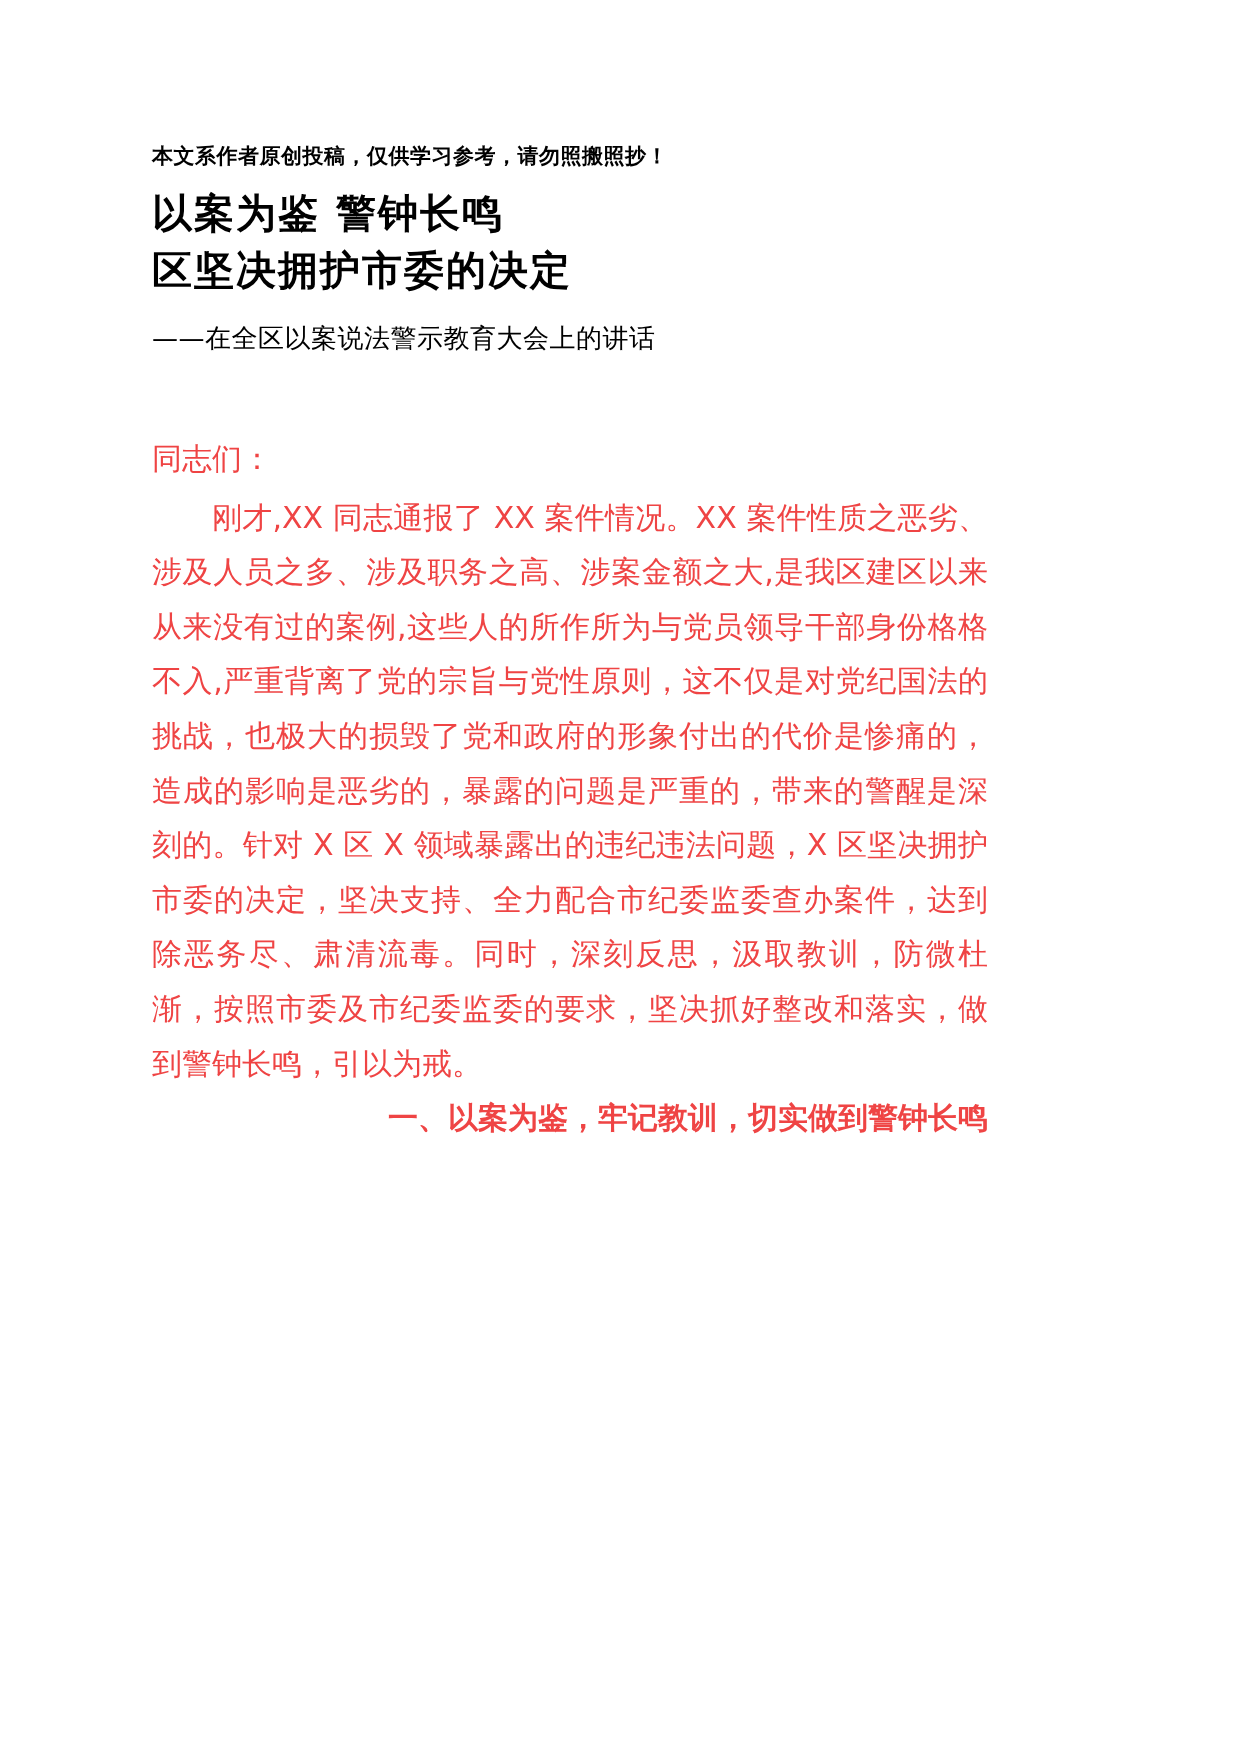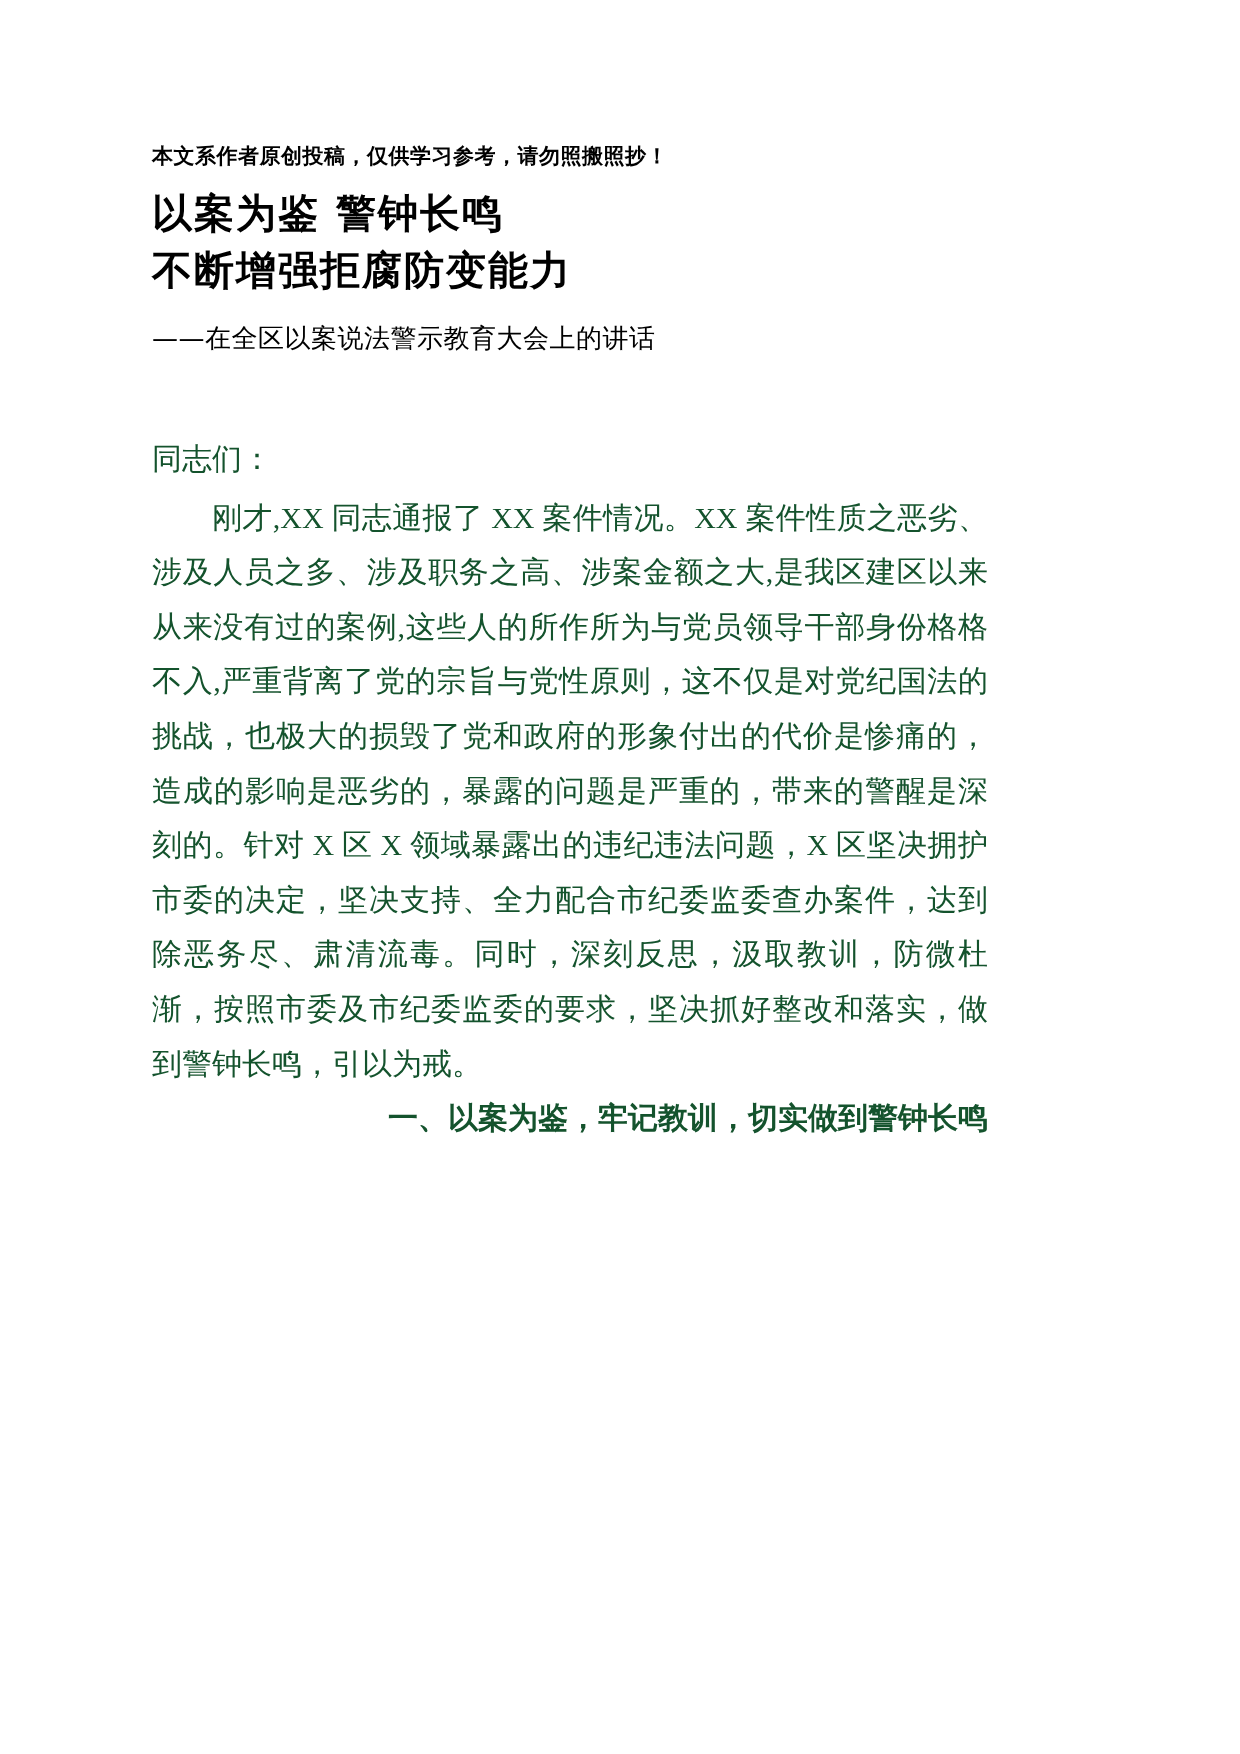--- a/index.html
+++ b/index.html
@@ -58,26 +58,25 @@
   }
 
   
   .body-block {
     margin-top: 74px;
   }
   p.para {
     margin: 0;
     font-size: 30px;
     line-height: 1.82;
-    color: #14532d;
+    color: #ef4444;
     text-align: justify;
     text-justify: inter-character;
     letter-spacing: 0px;
     word-break: break-all;
-    font-family: Liberation Serif, serif;
   }
   p.salutation {
     text-align: left;
     margin-bottom: 4px;
   }
   p.indent {
     text-indent: 2em;
   }
   p.heading {
     text-indent: 2em;
@@ -91,21 +90,21 @@
 </head>
 <body>
 
 <div class="page">
   <div class="content">
 
     <div class="notice">本文系作者原创投稿，仅供学习参考，请勿照搬照抄！</div>
 
     <div class="title-block">
       <div class="title-line">以案为鉴  警钟长鸣</div>
-      <div class="title-line">不断增强拒腐防变能力</div>
+      <div class="title-line">区坚决拥护市委的决定</div>
       <div class="subtitle">——在全区以案说法警示教育大会上的讲话</div>
     </div>
 
     <div class="body-block">
 
       <p class="para salutation">同志们：</p>
 
       <p class="para indent">刚才,XX 同志通报了 XX 案件情况。XX 案件性质之恶劣、涉及人员之多、涉及职务之高、涉案金额之大,是我区建区以来从来没有过的案例,这些人的所作所为与党员领导干部身份格格不入,严重背离了党的宗旨与党性原则，这不仅是对党纪国法的挑战，也极大的损毁了党和政府的形象付出的代价是惨痛的，造成的影响是恶劣的，暴露的问题是严重的，带来的警醒是深刻的。针对 X 区 X 领域暴露出的违纪违法问题，X 区坚决拥护市委的决定，坚决支持、全力配合市纪委监委查办案件，达到除恶务尽、肃清流毒。同时，深刻反思，汲取教训，防微杜渐，按照市委及市纪委监委的要求，坚决抓好整改和落实，做到警钟长鸣，引以为戒。</p>
 
       <p class="para heading">一、以案为鉴，牢记教训，切实做到警钟长鸣</p>

